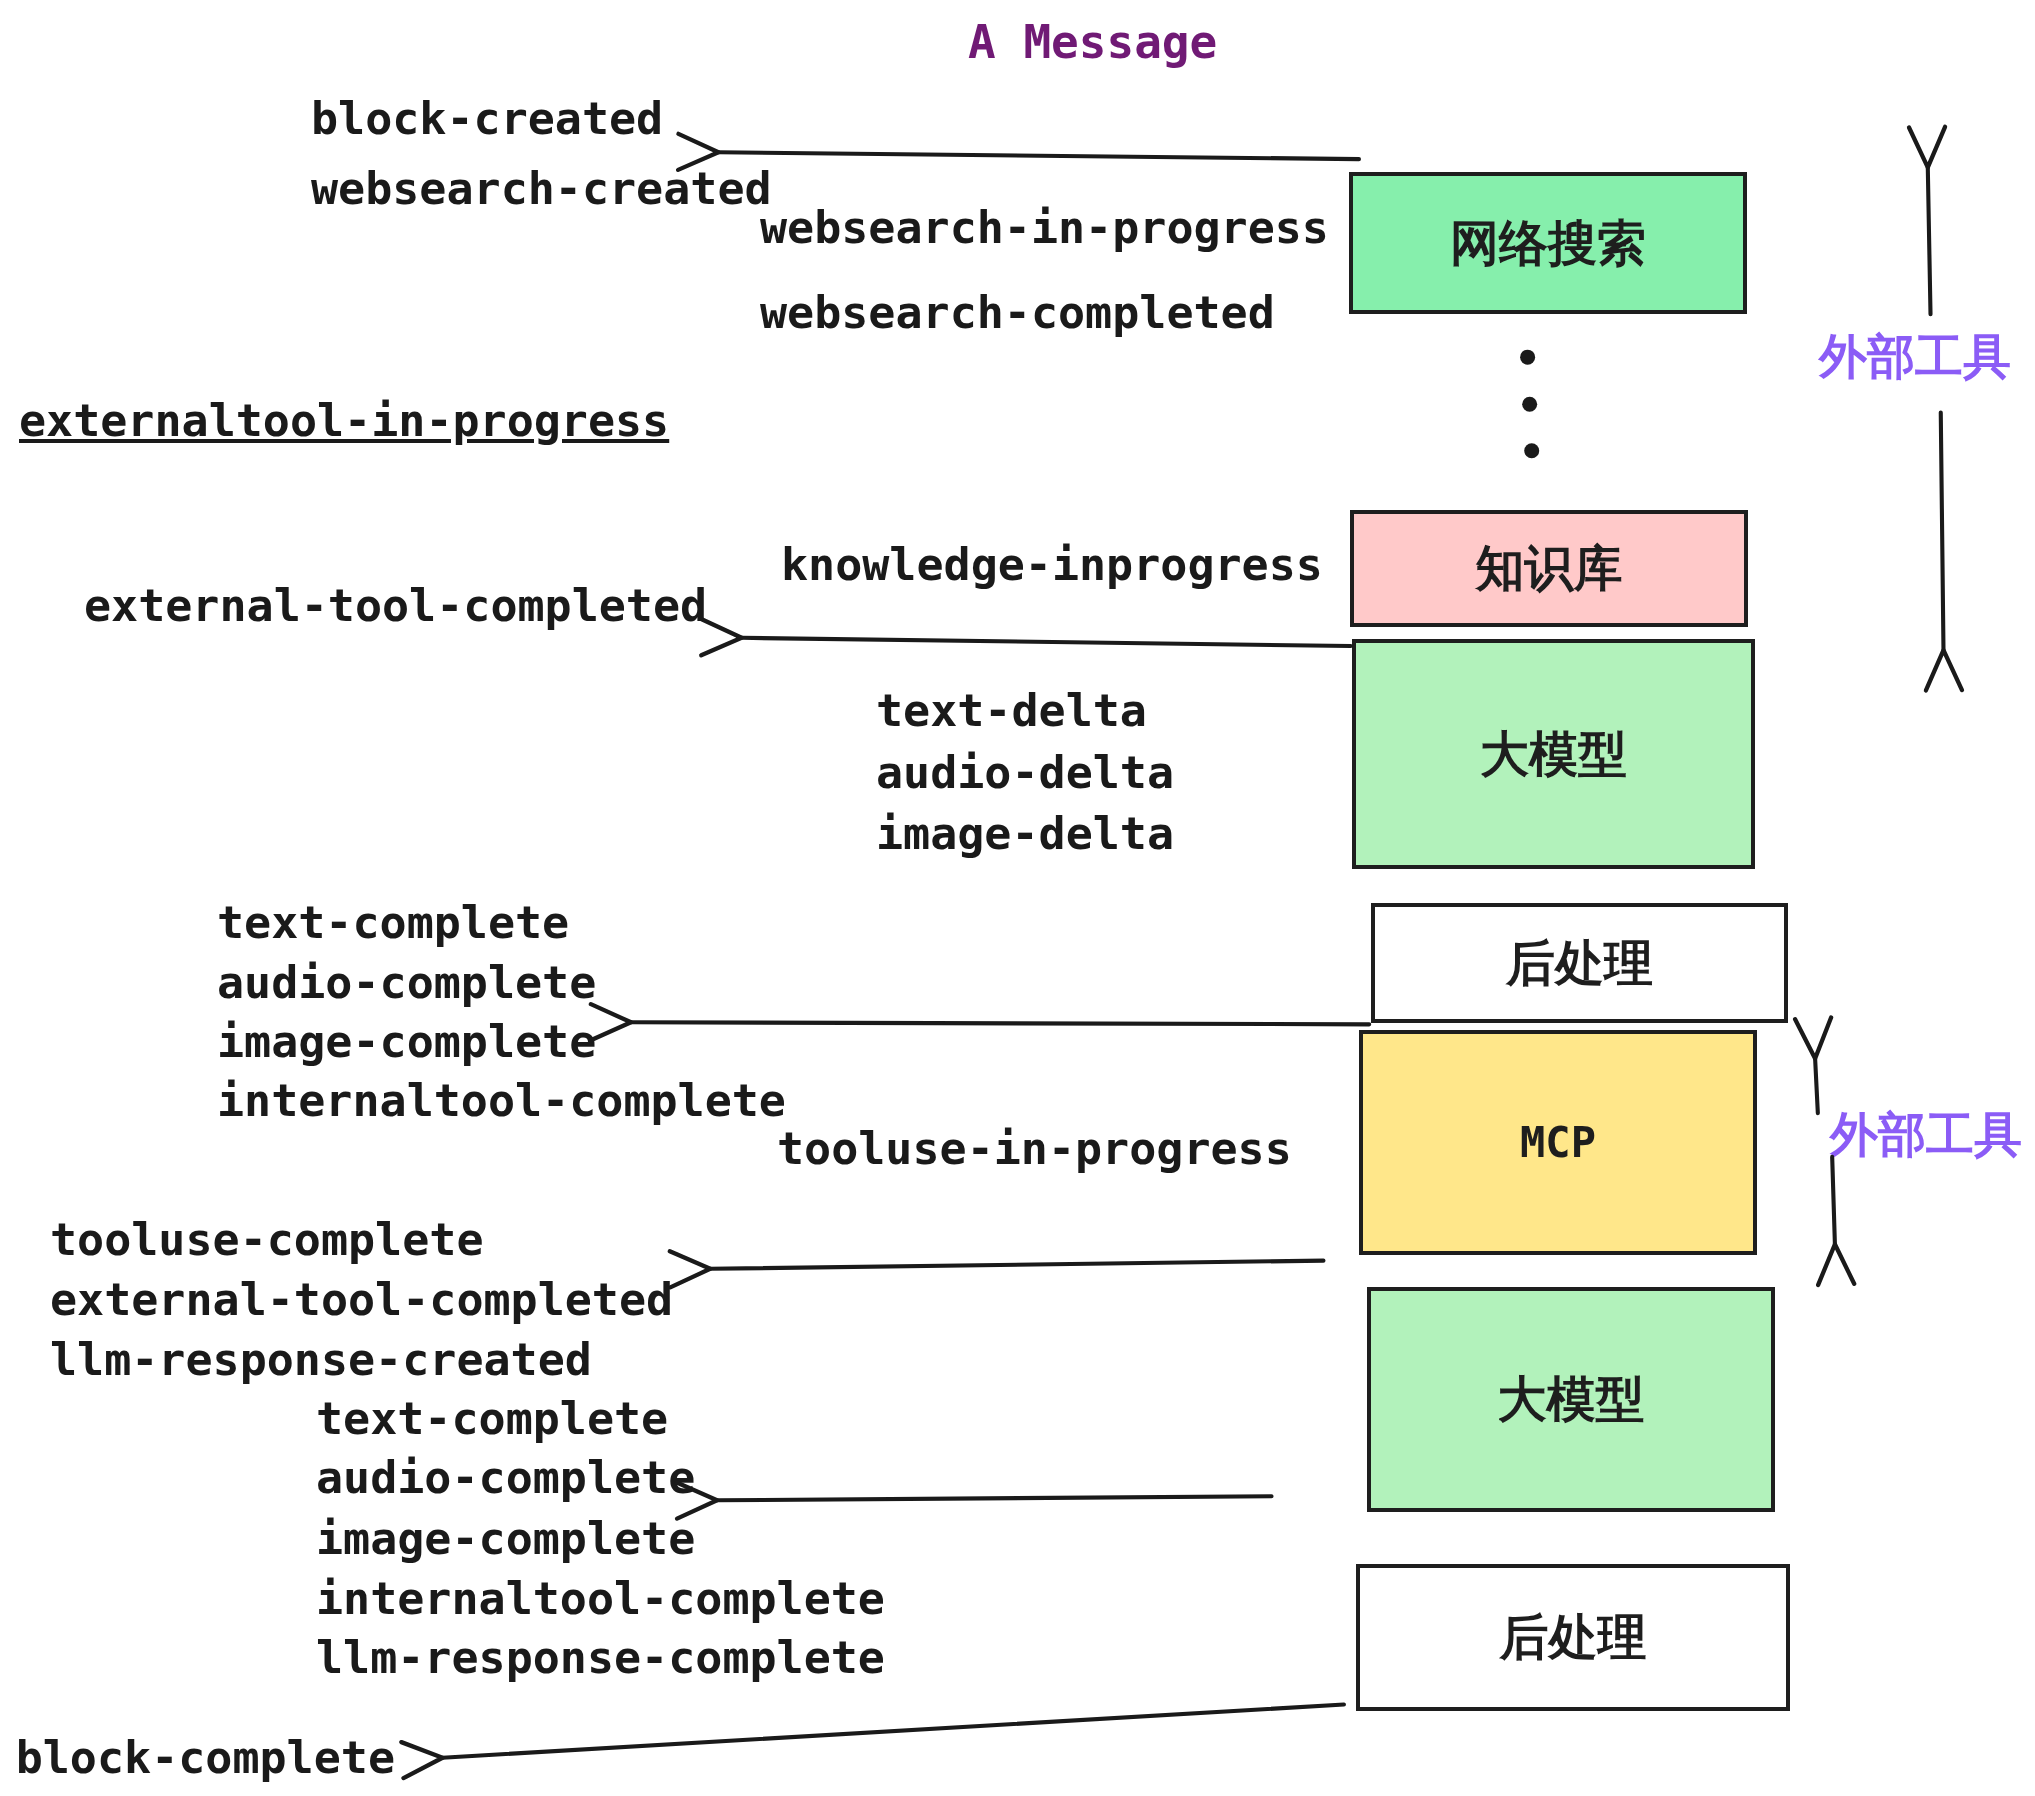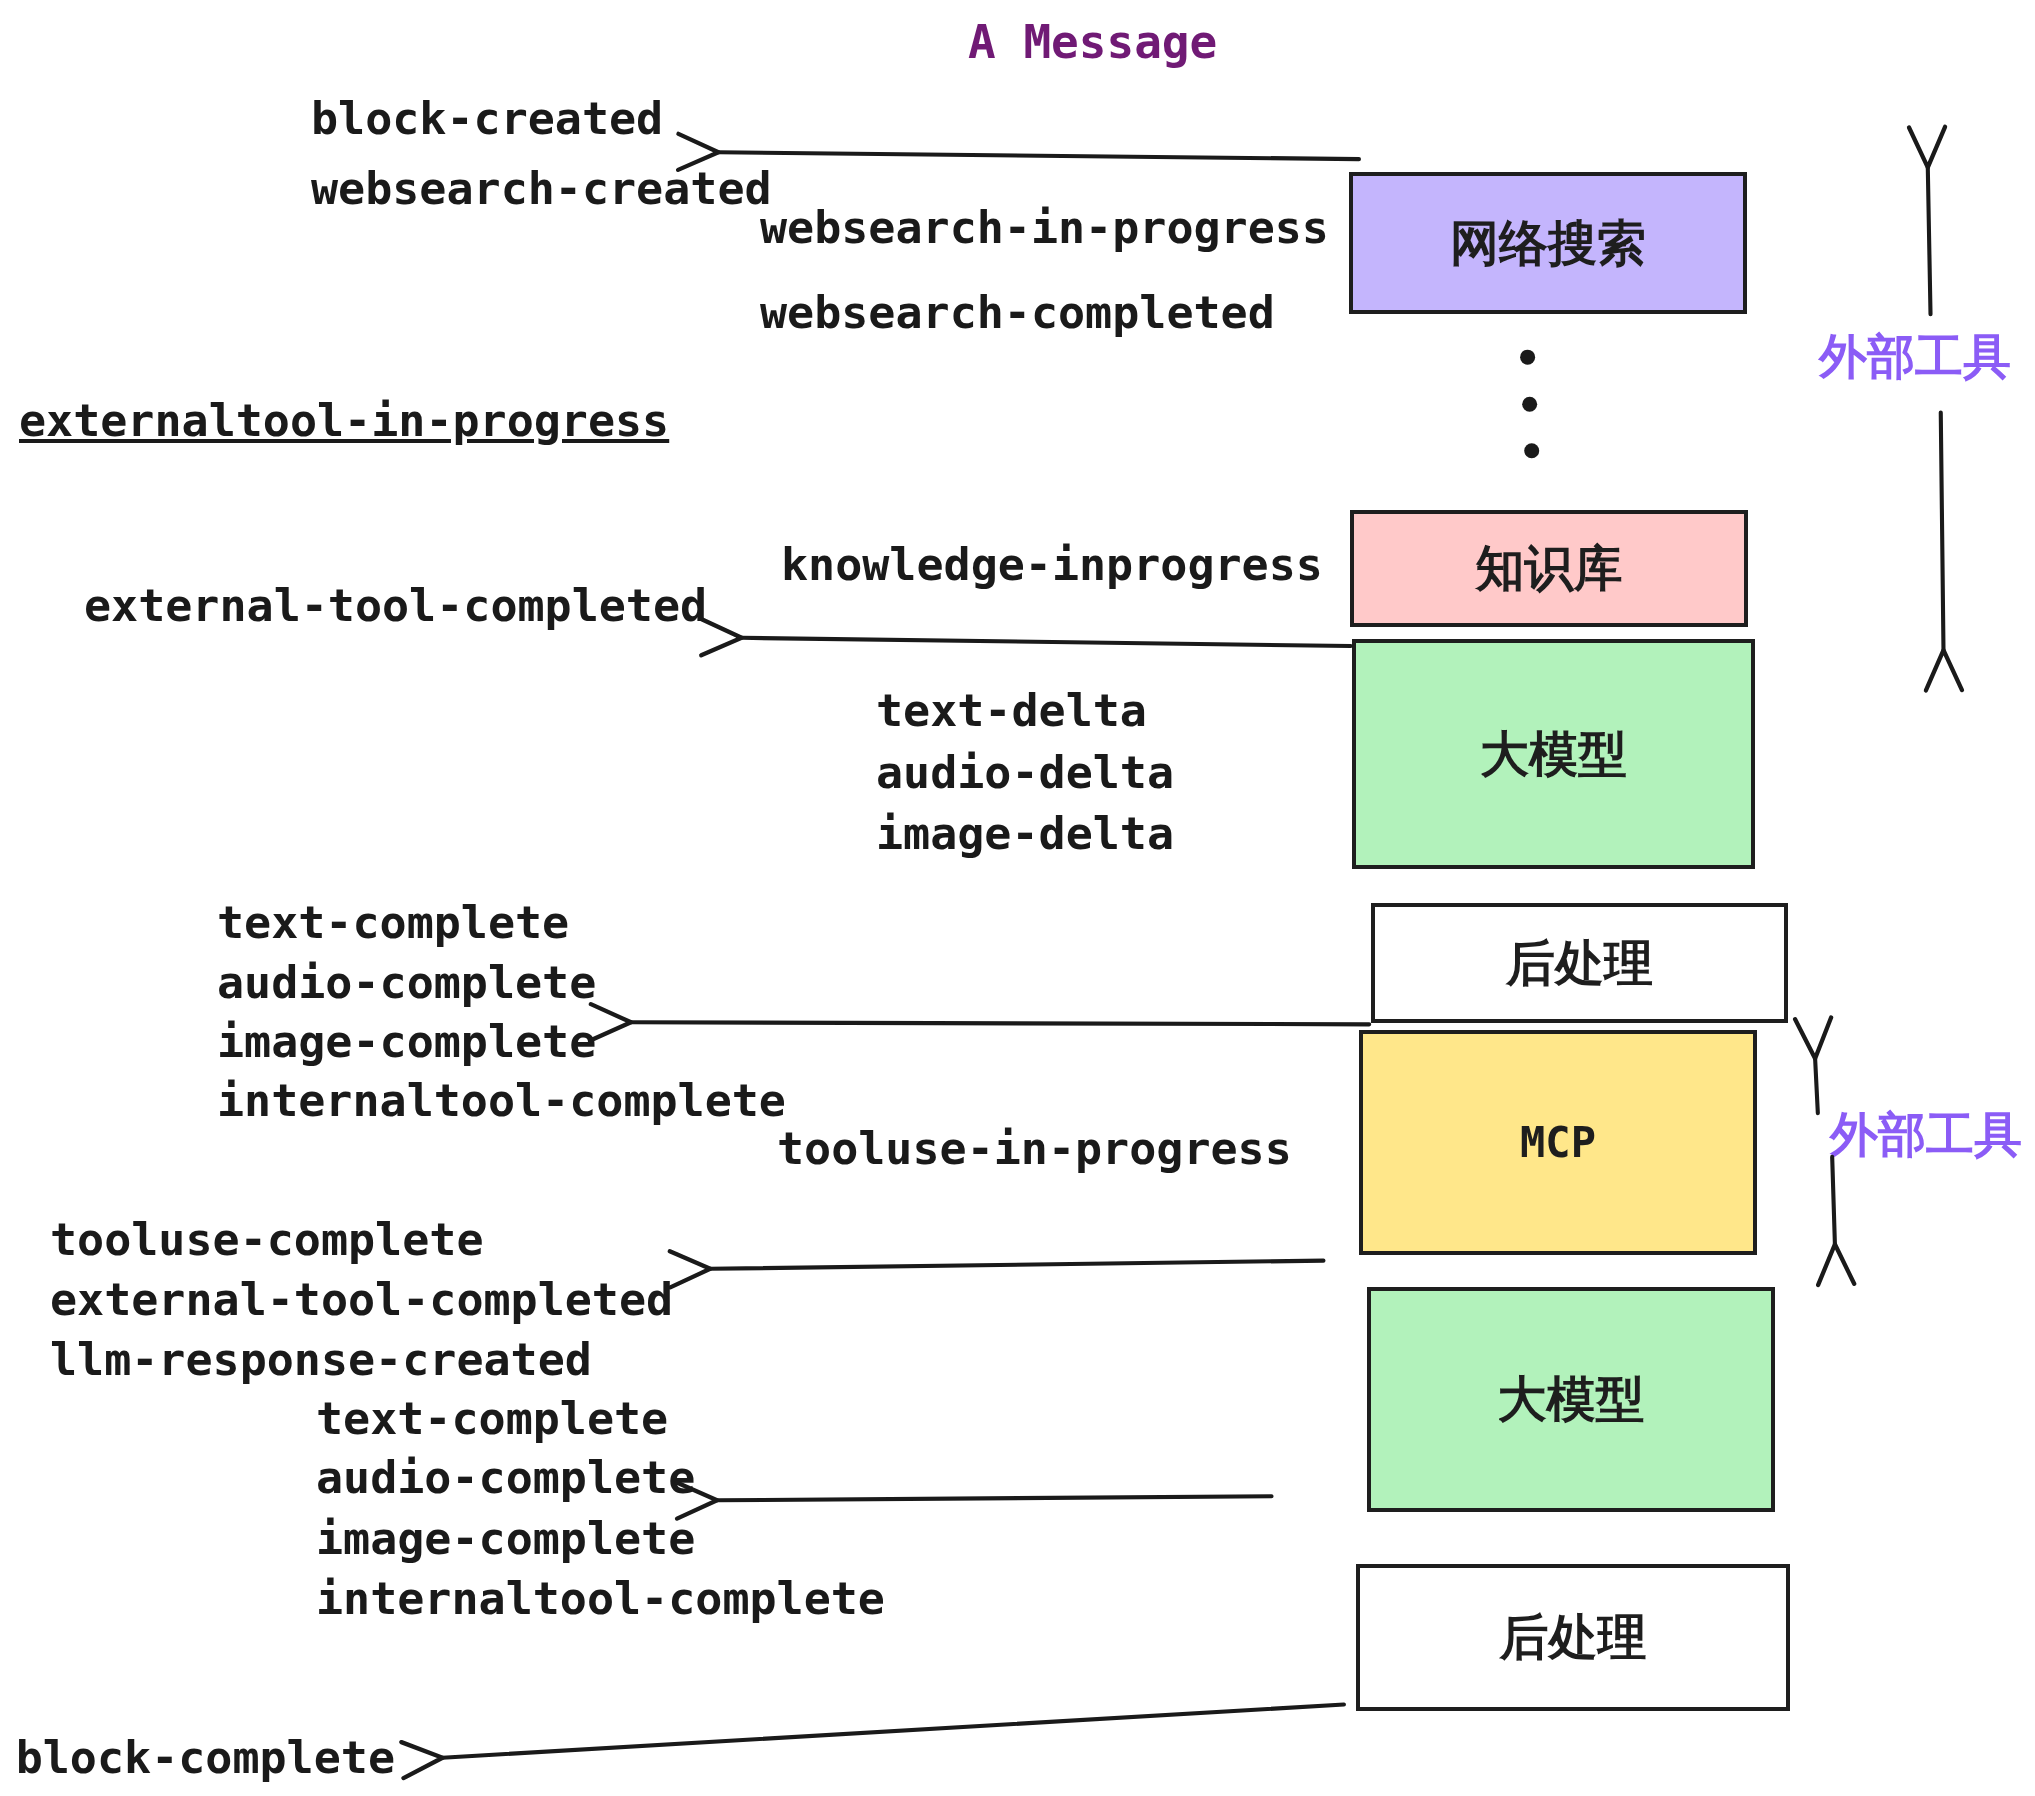--- a/index.html
+++ b/index.html
@@ -98,23 +98,24 @@
   <div class="ev" style="left:217px;  top:1019px;">image-complete</div>
   <div class="ev" style="left:217px;  top:1078px;">internaltool-complete</div>
   <div class="ev" style="left:777px; top:1126px;">tooluse-in-progress</div>
   <div class="ev" style="left:50px;   top:1217px;">tooluse-complete</div>
   <div class="ev" style="left:50px;   top:1277px;">external-tool-completed</div>
   <div class="ev" style="left:50px;   top:1337px;">llm-response-created</div>
   <div class="ev" style="left:316px;  top:1396px;">text-complete</div>
   <div class="ev" style="left:316px;  top:1455px;">audio-complete</div>
   <div class="ev" style="left:316px;  top:1516px;">image-complete</div>
   <div class="ev" style="left:316px;  top:1576px;">internaltool-complete</div>
+  <div class="ev" style="left:316px;  top:1635px;">llm-response-complete</div>
   <div class="ev" style="left:15.7px;   top:1735px;">block-complete</div>
 
-  <div class="box" style="left: 1349px; top: 172px; width: 398px; height: 142px; background-color: #c4b5fd;" title="网络搜索">
+  <div class="box" style="left: 1349px; top: 172px; width: 398px; height: 142px; background-color: #86efac;" title="网络搜索">
     <span class="label">网络搜索</span>
   </div>
 
   <div class="box" style="left: 1350px; top: 510px; width: 398px; height: 117px; background-color: rgb(255, 201, 201);" title="知识库">
     <span class="label">知识库</span>
   </div>
 
   <div class="box" style="left: 1352px; top: 639px; width: 403px; height: 230px; background-color: rgb(178, 242, 187);" title="大模型">
     <span class="label">大模型</span>
   </div>

